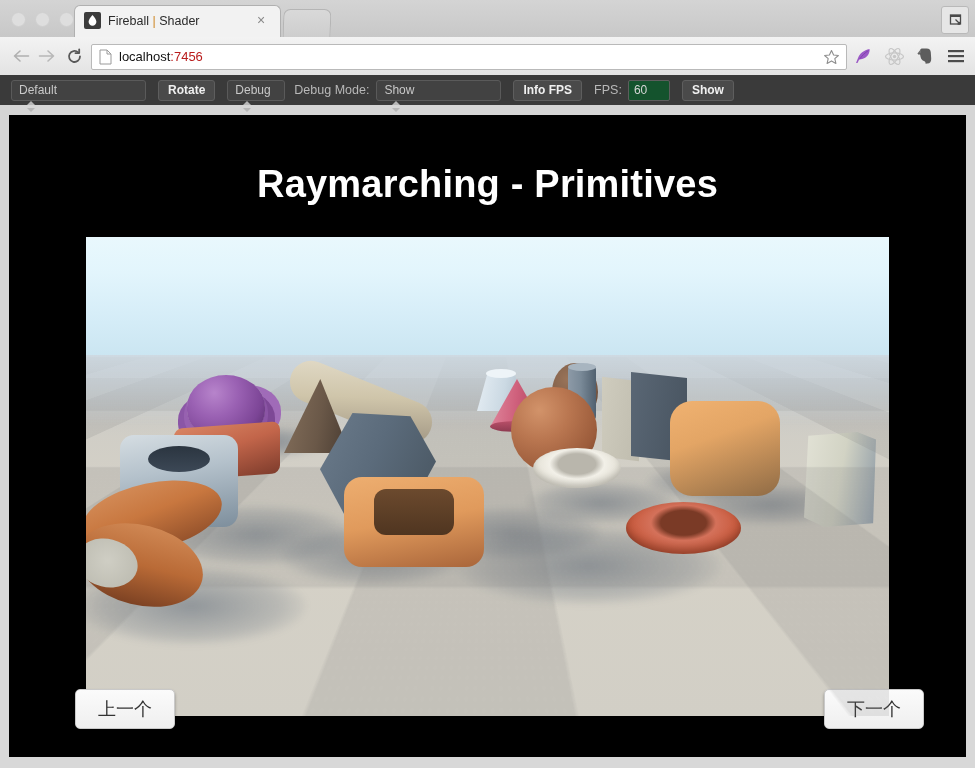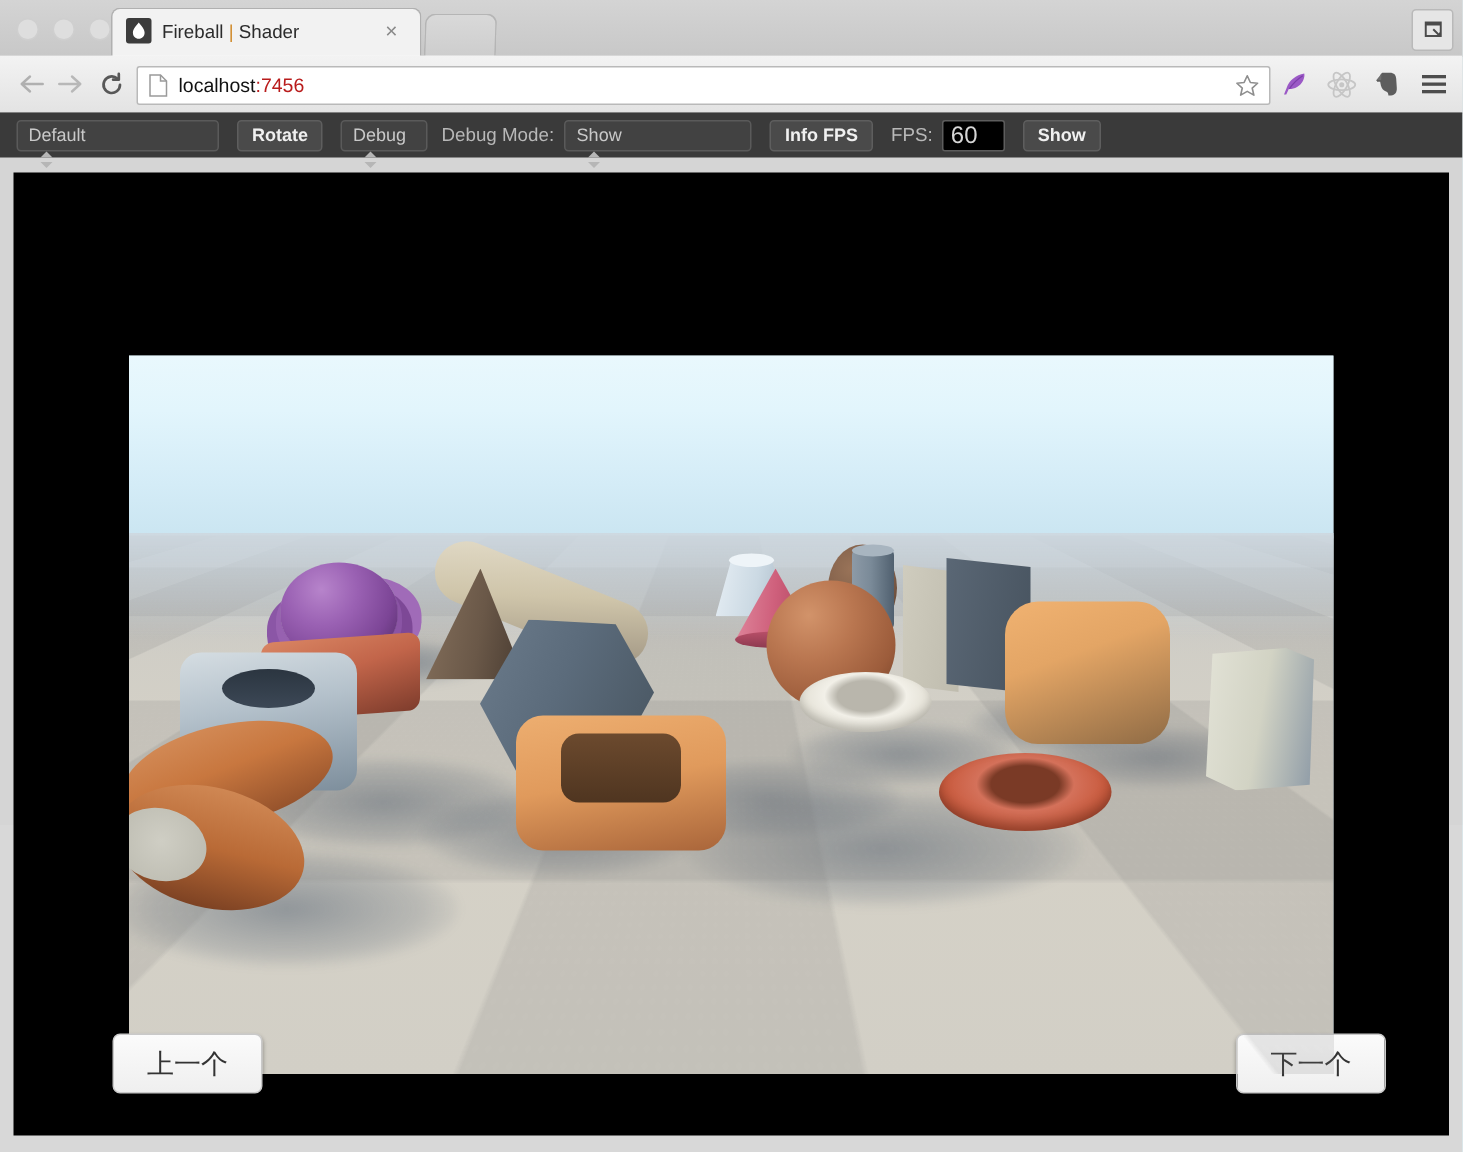--- a/index.html
+++ b/index.html
@@ -121,22 +121,22 @@
   .btn{
     height:21px;box-sizing:border-box;
     background:#4a4a4a;border:1px solid #5e5e5e;border-radius:3px;
     font-size:12px;font-weight:bold;color:#f0f0f0;
     display:flex;align-items:center;justify-content:center;
     padding:0 9px;white-space:nowrap;line-height:19px;
   }
   .tl-label{font-size:12.5px;color:#b8b8b8;white-space:nowrap;line-height:19px;}
   .numfield{
     width:42px;height:21px;box-sizing:border-box;
-    background:#000000;border:1px solid #5d5d5d;border-radius:2px;
-    font-size:16px;color:#d6d6d6;
+    background:#14532d;border:1px solid #5d5d5d;border-radius:2px;
+    font-size:12px;color:#d6d6d6;
     display:flex;align-items:center;padding:0 5px;line-height:19px;
   }
   .gap6{width:6px;flex:none;} .gap9{width:9px;flex:none;}
   .gap12{width:12px;flex:none;} .gap7{width:7px;flex:none;}
 
   
   .content{
     position:absolute;left:9px;top:115px;width:957px;height:642px;
     background:#000;overflow:hidden;
   }
@@ -350,20 +350,21 @@
 
     <div class="numfield">60</div>
 
     <div class="gap12"></div>
 
     <div class="btn">Show</div>
   </div>
 
   <div class="content">
 
+    <div class="page-title">Raymarching - Primitives</div>
 
     <div class="canvas">
 
       <div class="sky"></div>
 
       <div class="ground">
         <div class="checker"></div>
       </div>
       <div class="haze"></div>
 

